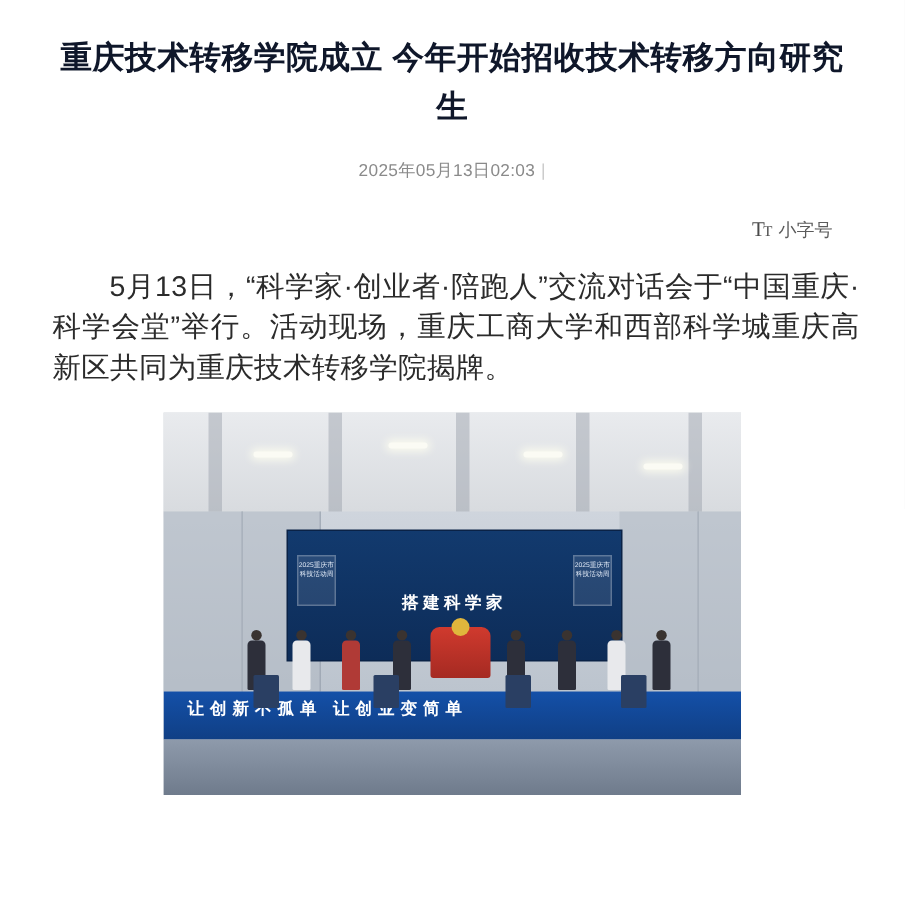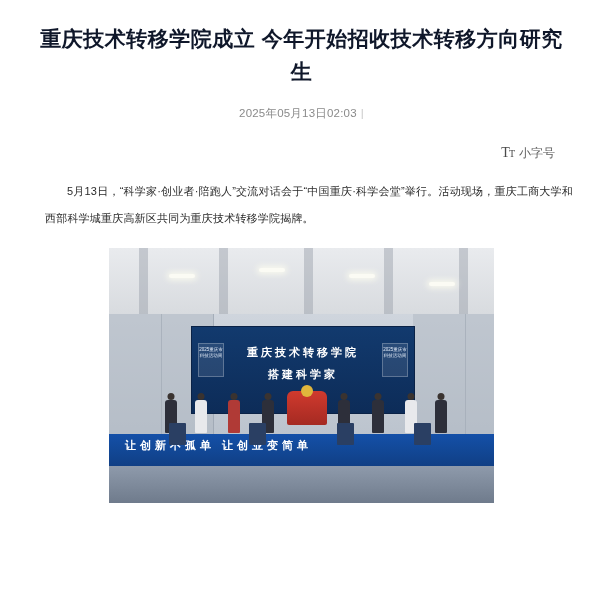--- a/index.html
+++ b/index.html
@@ -65,25 +65,25 @@
     letter-spacing: -1px;
     margin-right: 5px;
     color: #4a4a4a;
   }
   .tt-icon .big { font-size: 14px; }
   .tt-icon .small { font-size: 10px; }
   .body-text {
     margin-top: 16px;
   }
   .para {
-    font-size: 11px;
+    font-size: 19px;
     line-height: 27px;
     color: #2b2b2b;
     text-align: justify;
-    margin: 0 0 14px 15px;
+    margin: 0 0 14px 5px;
     text-indent: 2em;
     letter-spacing: 0.2px;
   }
   .figure {
     margin: 16px 0 0 0;
     text-align: center;
   }
   .photo {
     position: relative;
     width: 385px;
@@ -273,21 +273,20 @@
 
         <div class="wall"></div>
         <div class="wall-panel" style="left:0px; top:66px; position:absolute; height:120px;"></div>
         <div class="wall-panel" style="left:52px; top:66px; position:absolute; height:120px;"></div>
         <div class="wall-panel" style="left:304px; top:66px; position:absolute; height:120px;"></div>
         <div class="wall-panel" style="left:356px; top:66px; position:absolute; height:120px;"></div>
 
         <div class="screen">
           <div class="screen-side" style="left:6px">2025重庆市科技活动周</div>
           <div class="screen-side" style="right:6px">2025重庆市科技活动周</div>
-          <div class="screen-title">重庆技术转移学院</div>
           <div class="screen-sub">搭建科学家</div>
         </div>
 
         <div class="person" style="left:55px">
             <span class="head"></span>
             <span class="body"></span>
           </div>
         <div class="person light" style="left:85px">
             <span class="head"></span>
             <span class="body"></span>

